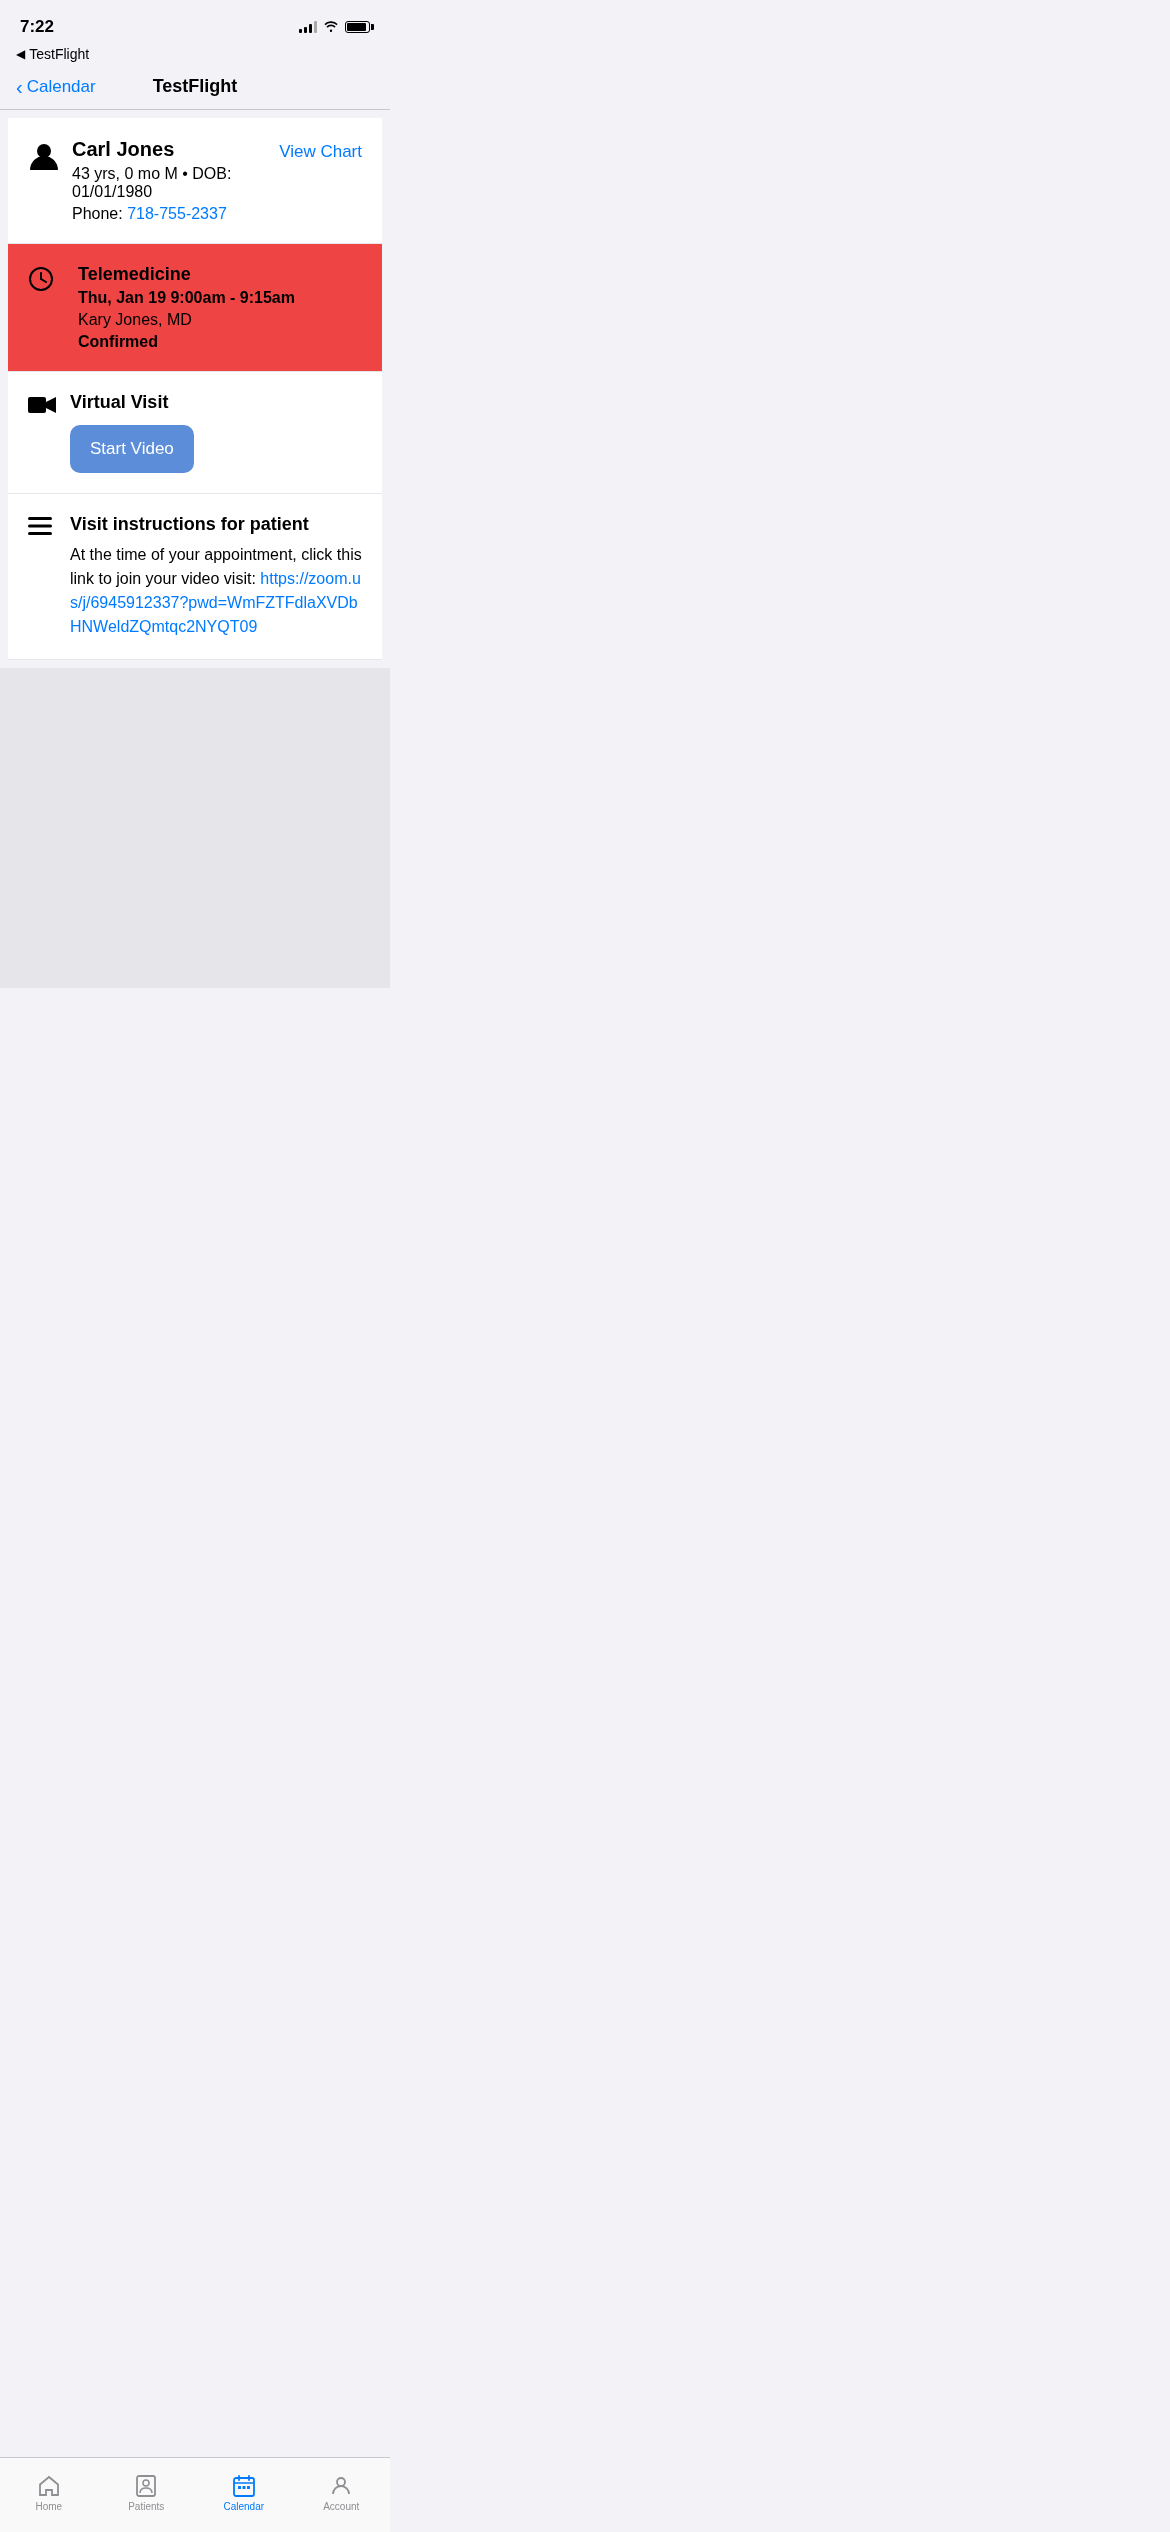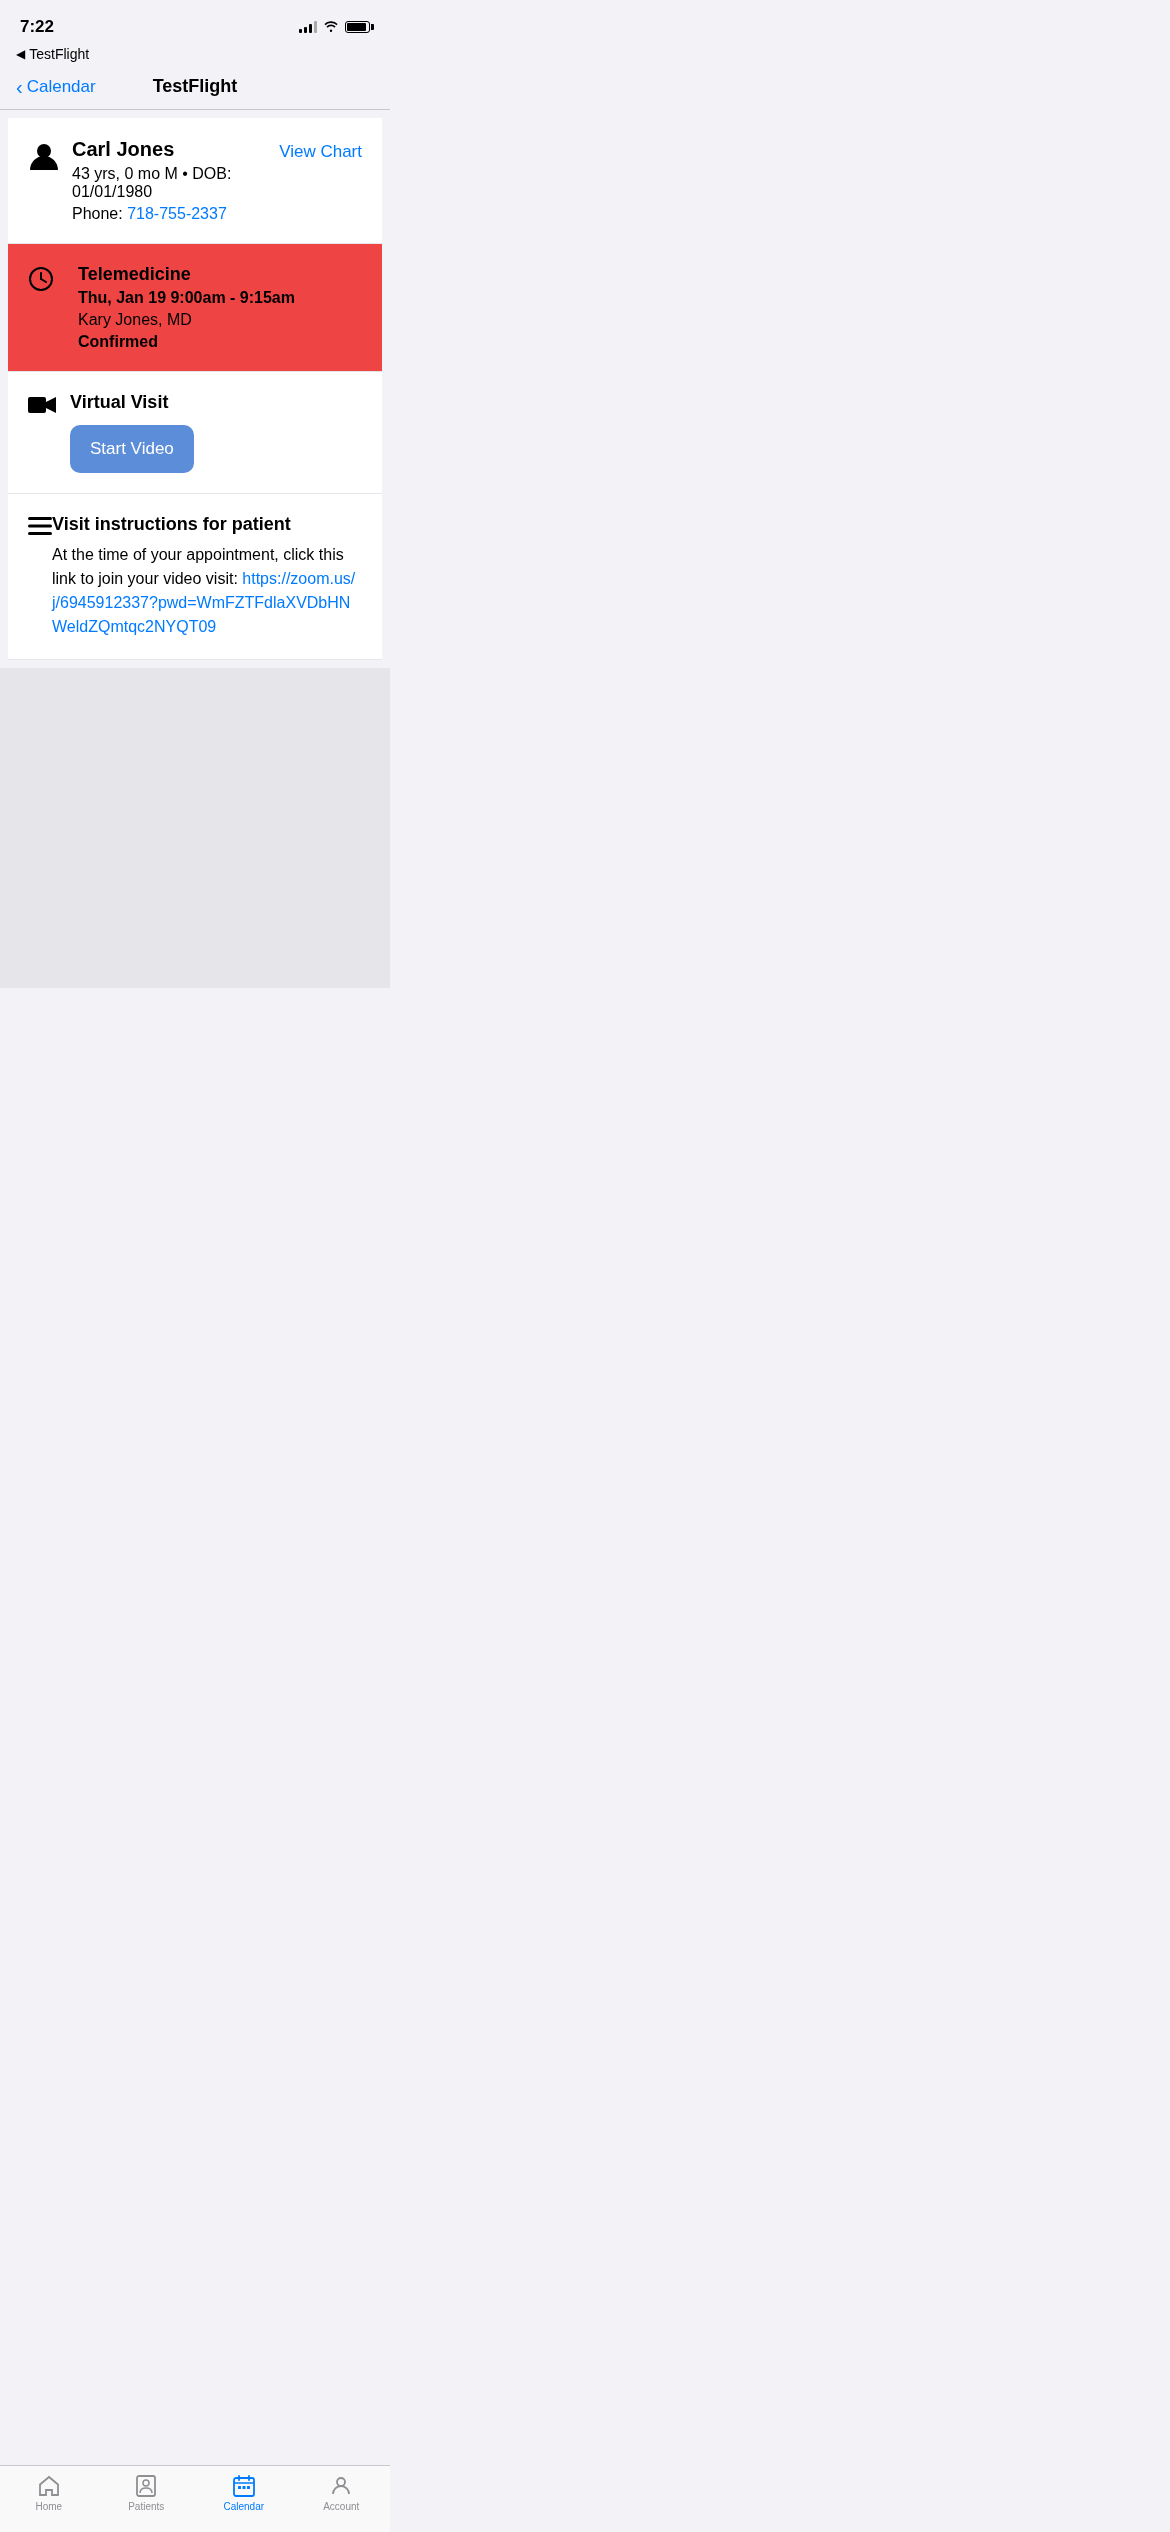--- a/index.html
+++ b/index.html
@@ -271,21 +271,21 @@
       font-size: 17px;
       font-weight: 500;
       cursor: pointer;
       display: inline-block;
     }
 
     
     .instructions-section {
       display: flex;
       align-items: flex-start;
-      gap: 0;
+      gap: 18px;
       padding: 20px;
       background: #fff;
       border-bottom: 1px solid #e5e5ea;
     }
 
     .instructions-icon {
       font-size: 22px;
       color: #000;
       margin-top: 2px;
     }
@@ -317,21 +317,21 @@
       height: 320px;
     }
 
     
     .tab-bar {
       background: #f9f9f9;
       border-top: 1px solid #c8c8cc;
       display: flex;
       justify-content: space-around;
       align-items: center;
-      padding: 8px 0 20px 0;
+      padding: 16px 0 20px 0;
       position: fixed;
       bottom: 0;
       width: 390px;
     }
 
     .tab-item {
       display: flex;
       flex-direction: column;
       align-items: center;
       gap: 3px;

